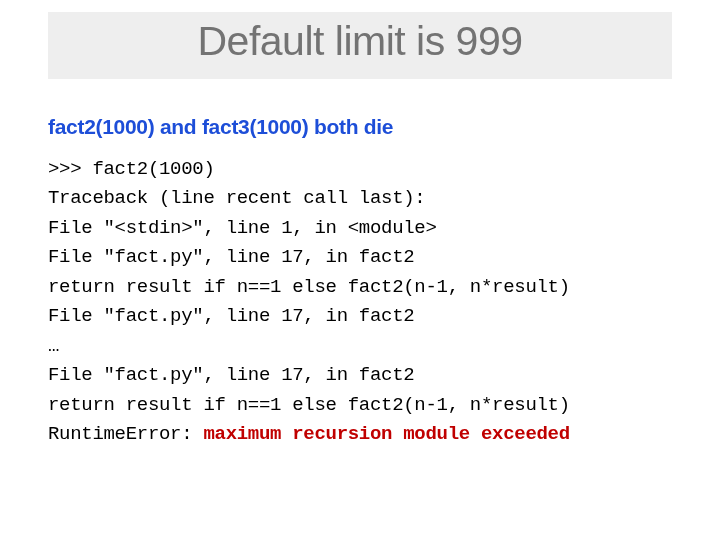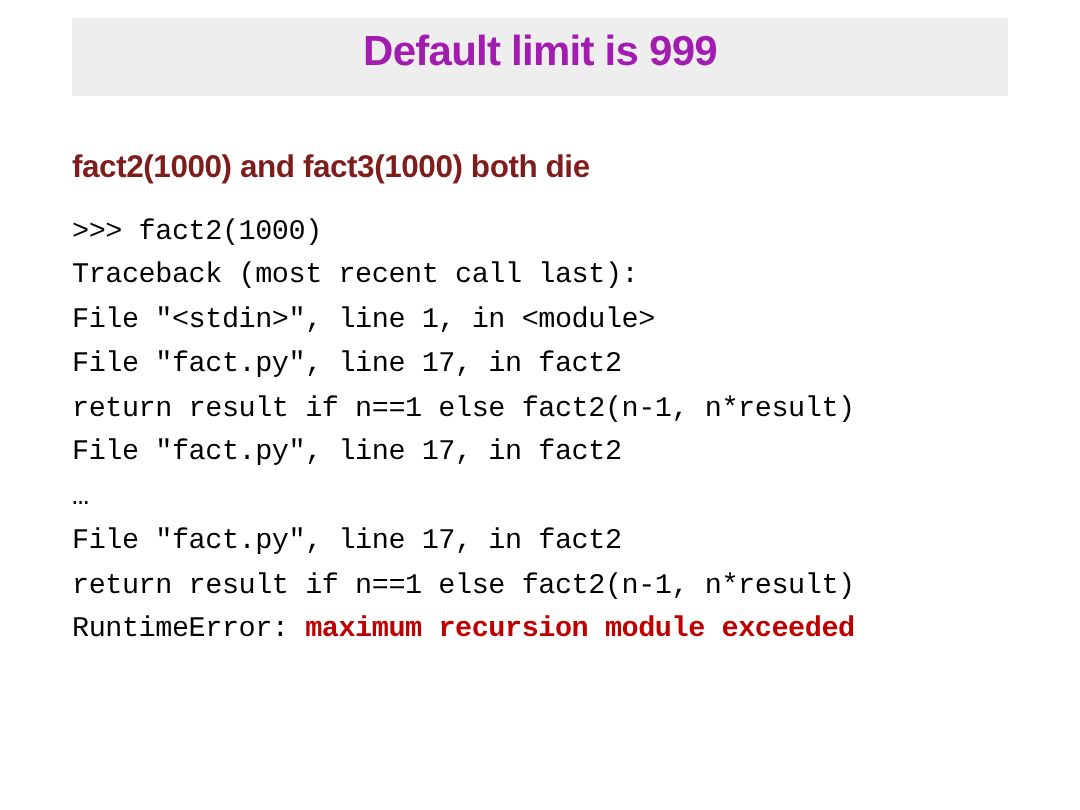--- a/index.html
+++ b/index.html
@@ -18,30 +18,30 @@
       width: 100%;
       height: 100%;
       padding: 12px 48px 24px 48px;
     }
     .title-box {
       background: #eeeeee;
       padding: 6px 10px 14px 10px;
       margin-bottom: 36px;
     }
     .title {
-      font-size: 28px;
-      font-weight: bold;
-      color: #a21caf;
+      font-size: 41px;
+      font-weight: normal;
+      color: #737373;
       text-align: center;
       letter-spacing: -0.5px;
     }
     .subtitle {
       font-size: 21px;
       font-weight: bold;
-      color: #7f1d1d;
+      color: #1d4ed8;
       margin-bottom: 16px;
       letter-spacing: -0.3px;
     }
     .code-block {
       font-family: "Courier New", Courier, monospace;
       font-size: 19px;
       line-height: 1.55;
       color: #000000;
       white-space: pre;
       letter-spacing: -0.3px;
@@ -53,21 +53,21 @@
   </style>
 </head>
 <body>
 
 <div class="slide">
   <div class="title-box">
     <h1 class="title">Default limit is 999</h1>
   </div>
   <h2 class="subtitle">fact2(1000) and fact3(1000) both die</h2>
   <div class="code-block"><span>&gt;&gt;&gt; fact2(1000)</span>
-<span>Traceback (most recent call last):</span>
+<span>Traceback (line recent call last):</span>
 <span>File "&lt;stdin&gt;", line 1, in &lt;module&gt;</span>
 <span>File "fact.py", line 17, in fact2</span>
 <span>return result if n==1 else fact2(n-1, n*result)</span>
 <span>File "fact.py", line 17, in fact2</span>
 <span>…</span>
 <span>File "fact.py", line 17, in fact2</span>
 <span>return result if n==1 else fact2(n-1, n*result)</span>
 <span>RuntimeError: </span><span class="error-highlight">maximum recursion module exceeded</span></div>
 </div>
 

